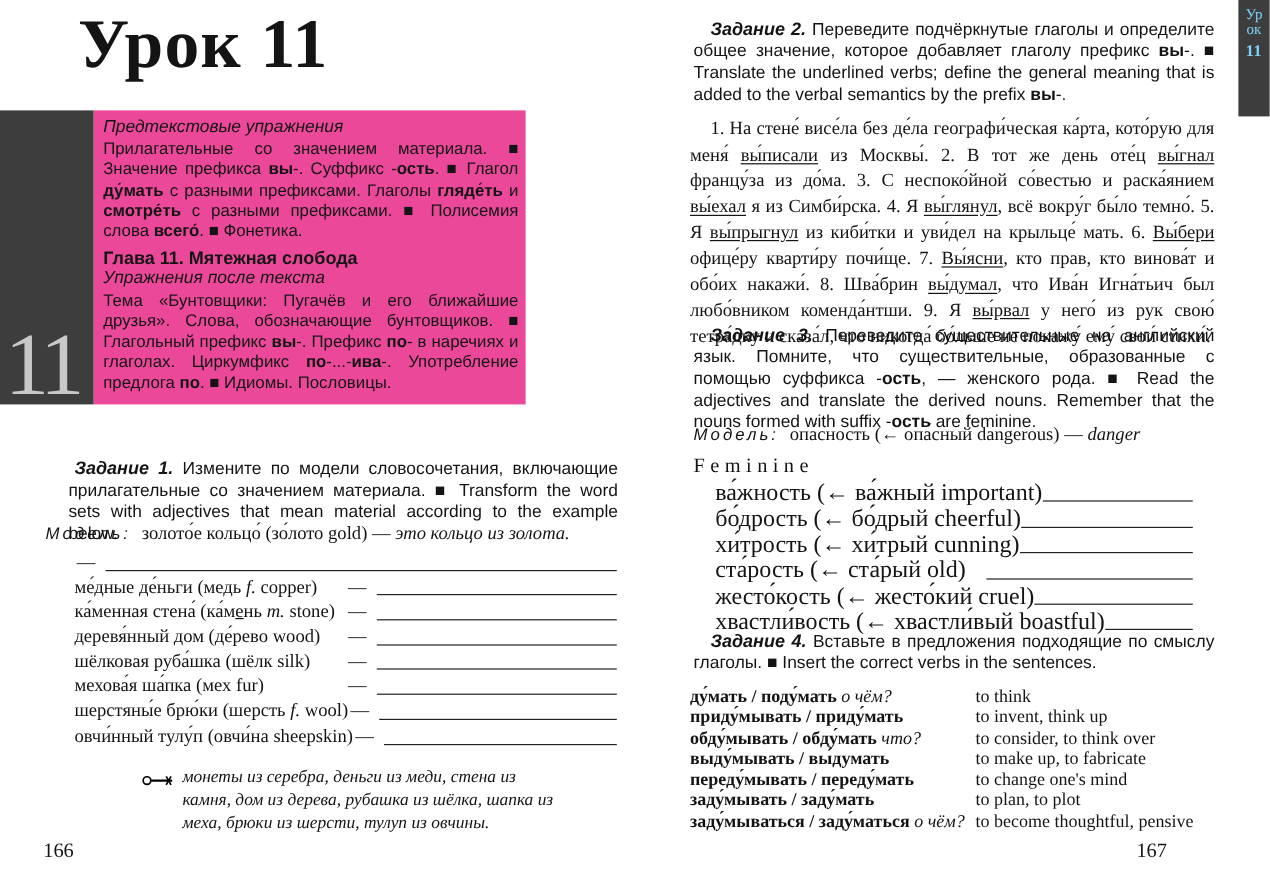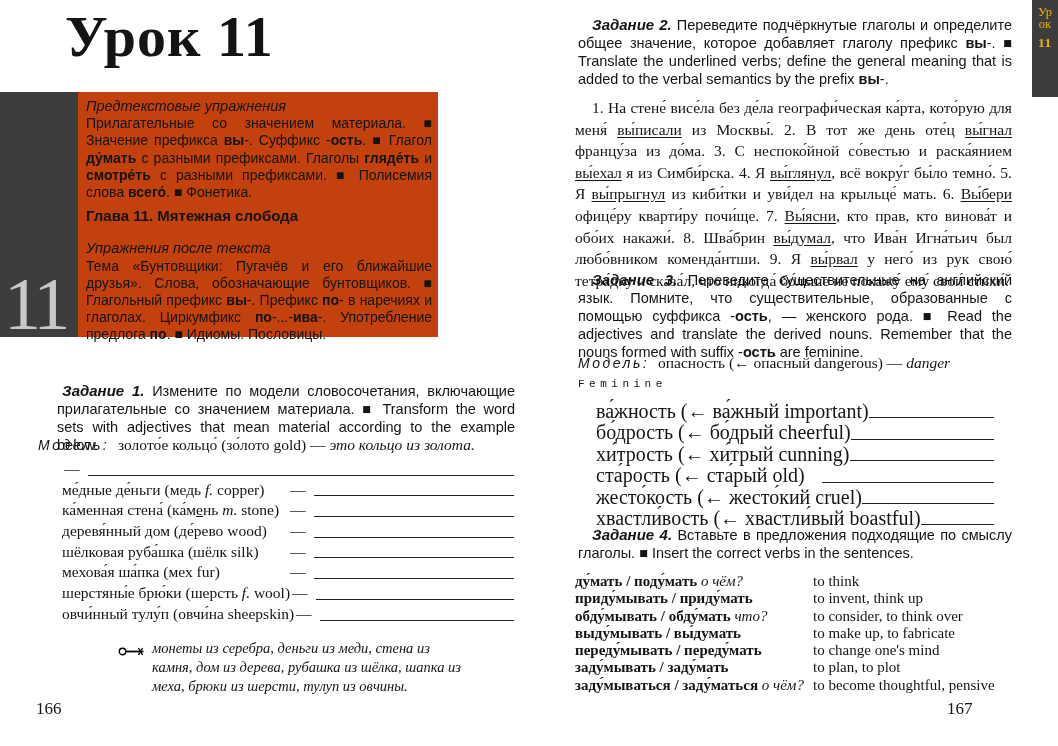--- a/index.html
+++ b/index.html
@@ -9,24 +9,24 @@
 
   
   .lesson-title{position:absolute;left:65px;top:8px;
     font-family:"Liberation Serif","DejaVu Serif",serif;
     font-size:58px;font-weight:700;line-height:1;letter-spacing:1px}
   .header-band{position:absolute;left:0;top:92px;width:438px;height:245px;display:flex}
   .num-bar{width:78px;background:#3d3d3d;position:relative;flex:0 0 78px}
   .big-num{position:absolute;left:4px;bottom:-4px;color:#c8c8c8;
     font-family:"Liberation Serif","DejaVu Serif",serif;
     font-size:74px;line-height:1;letter-spacing:-5px}
-  .gray-box{flex:1;background:#c2410c;padding:6px 6px 0 8px;font-size:14px;line-height:17.2px}
+  .gray-box{flex:1;background:#ec4899;padding:6px 6px 0 8px;font-size:14px;line-height:17.2px}
   .box-italic-head{font-style:italic;font-size:14.5px}
   .box-body{text-align:justify}
-  .box-bold-head{font-weight:700;font-size:15px;margin:6px 0 16px}
+  .box-bold-head{font-weight:700;font-size:15px;margin:6px 0 0}
 
   .task-para{position:absolute;text-align:justify;font-size:14.5px;line-height:18px}
   .task-label{font-weight:700;font-style:italic;font-size:15px;white-space:nowrap}
   #task1-para{left:57px;top:382px;width:458px;text-indent:5px}
 
   .model-line{position:absolute;white-space:nowrap}
   .model-label{font-style:italic;font-size:14px;letter-spacing:2.5px}
   .model-text{font-family:"Liberation Serif","DejaVu Serif",serif;font-size:15.5px}
   #model1{left:38px;top:436px}
 
@@ -49,34 +49,34 @@
 
   
   #task2-para{left:578px;top:16px;width:434px;text-indent:14px}
   .sentences{position:absolute;left:575px;top:97px;width:437px;
     font-family:"Liberation Serif","DejaVu Serif",serif;
     font-size:15.5px;line-height:21.6px;text-align:justify;text-indent:17px}
   .sentences u{text-underline-offset:2px}
   #task3-para{left:578px;top:271px;width:434px;text-indent:14px}
   #model3{left:578px;top:354px}
   .fem-head{position:absolute;left:578px;top:378px;
-    font-family:Liberation Mono, monospace;font-size:11px;letter-spacing:4.5px}
+    font-family:Liberation Serif, serif;font-size:17px;letter-spacing:4.5px}
   .femlist{position:absolute;left:596px;top:401px;width:398px;
     font-family:"Liberation Serif","DejaVu Serif",serif;font-size:20px}
   .fem-row{display:flex;align-items:flex-end;height:21.4px;line-height:21.4px}
   .fem-row .word{flex:0 0 auto;min-width:226px;white-space:nowrap}
   #task4-para{left:578px;top:526px;width:434px;text-indent:14px}
   .verbtable{position:absolute;left:575px;top:573px;width:437px;
     font-family:"Liberation Serif","DejaVu Serif",serif;font-size:15px}
   .verb-row{display:flex;align-items:baseline;height:17.3px;line-height:17.3px}
   .verb-ru{flex:0 0 238px;white-space:nowrap}
   .verb-en{flex:1;white-space:nowrap}
 
   .corner-tab{position:absolute;right:0;top:0;width:26px;height:97px;background:#3d3d3d;
-    color:#eab308;text-align:center;padding-top:6px;
+    color:#7dd3fc;text-align:center;padding-top:6px;
     font-family:"Liberation Serif","DejaVu Serif",serif}
   .tab-word{width:14px;margin:0 auto;word-break:break-all;font-size:12.5px;line-height:12px}
   .tab-num{font-size:13.5px;font-weight:700;margin-top:5px;letter-spacing:0.5px}
 </style>
 </head>
 <body>
 
 <h1 class="lesson-title">Урок 11</h1>
 
 <div class="header-band">

